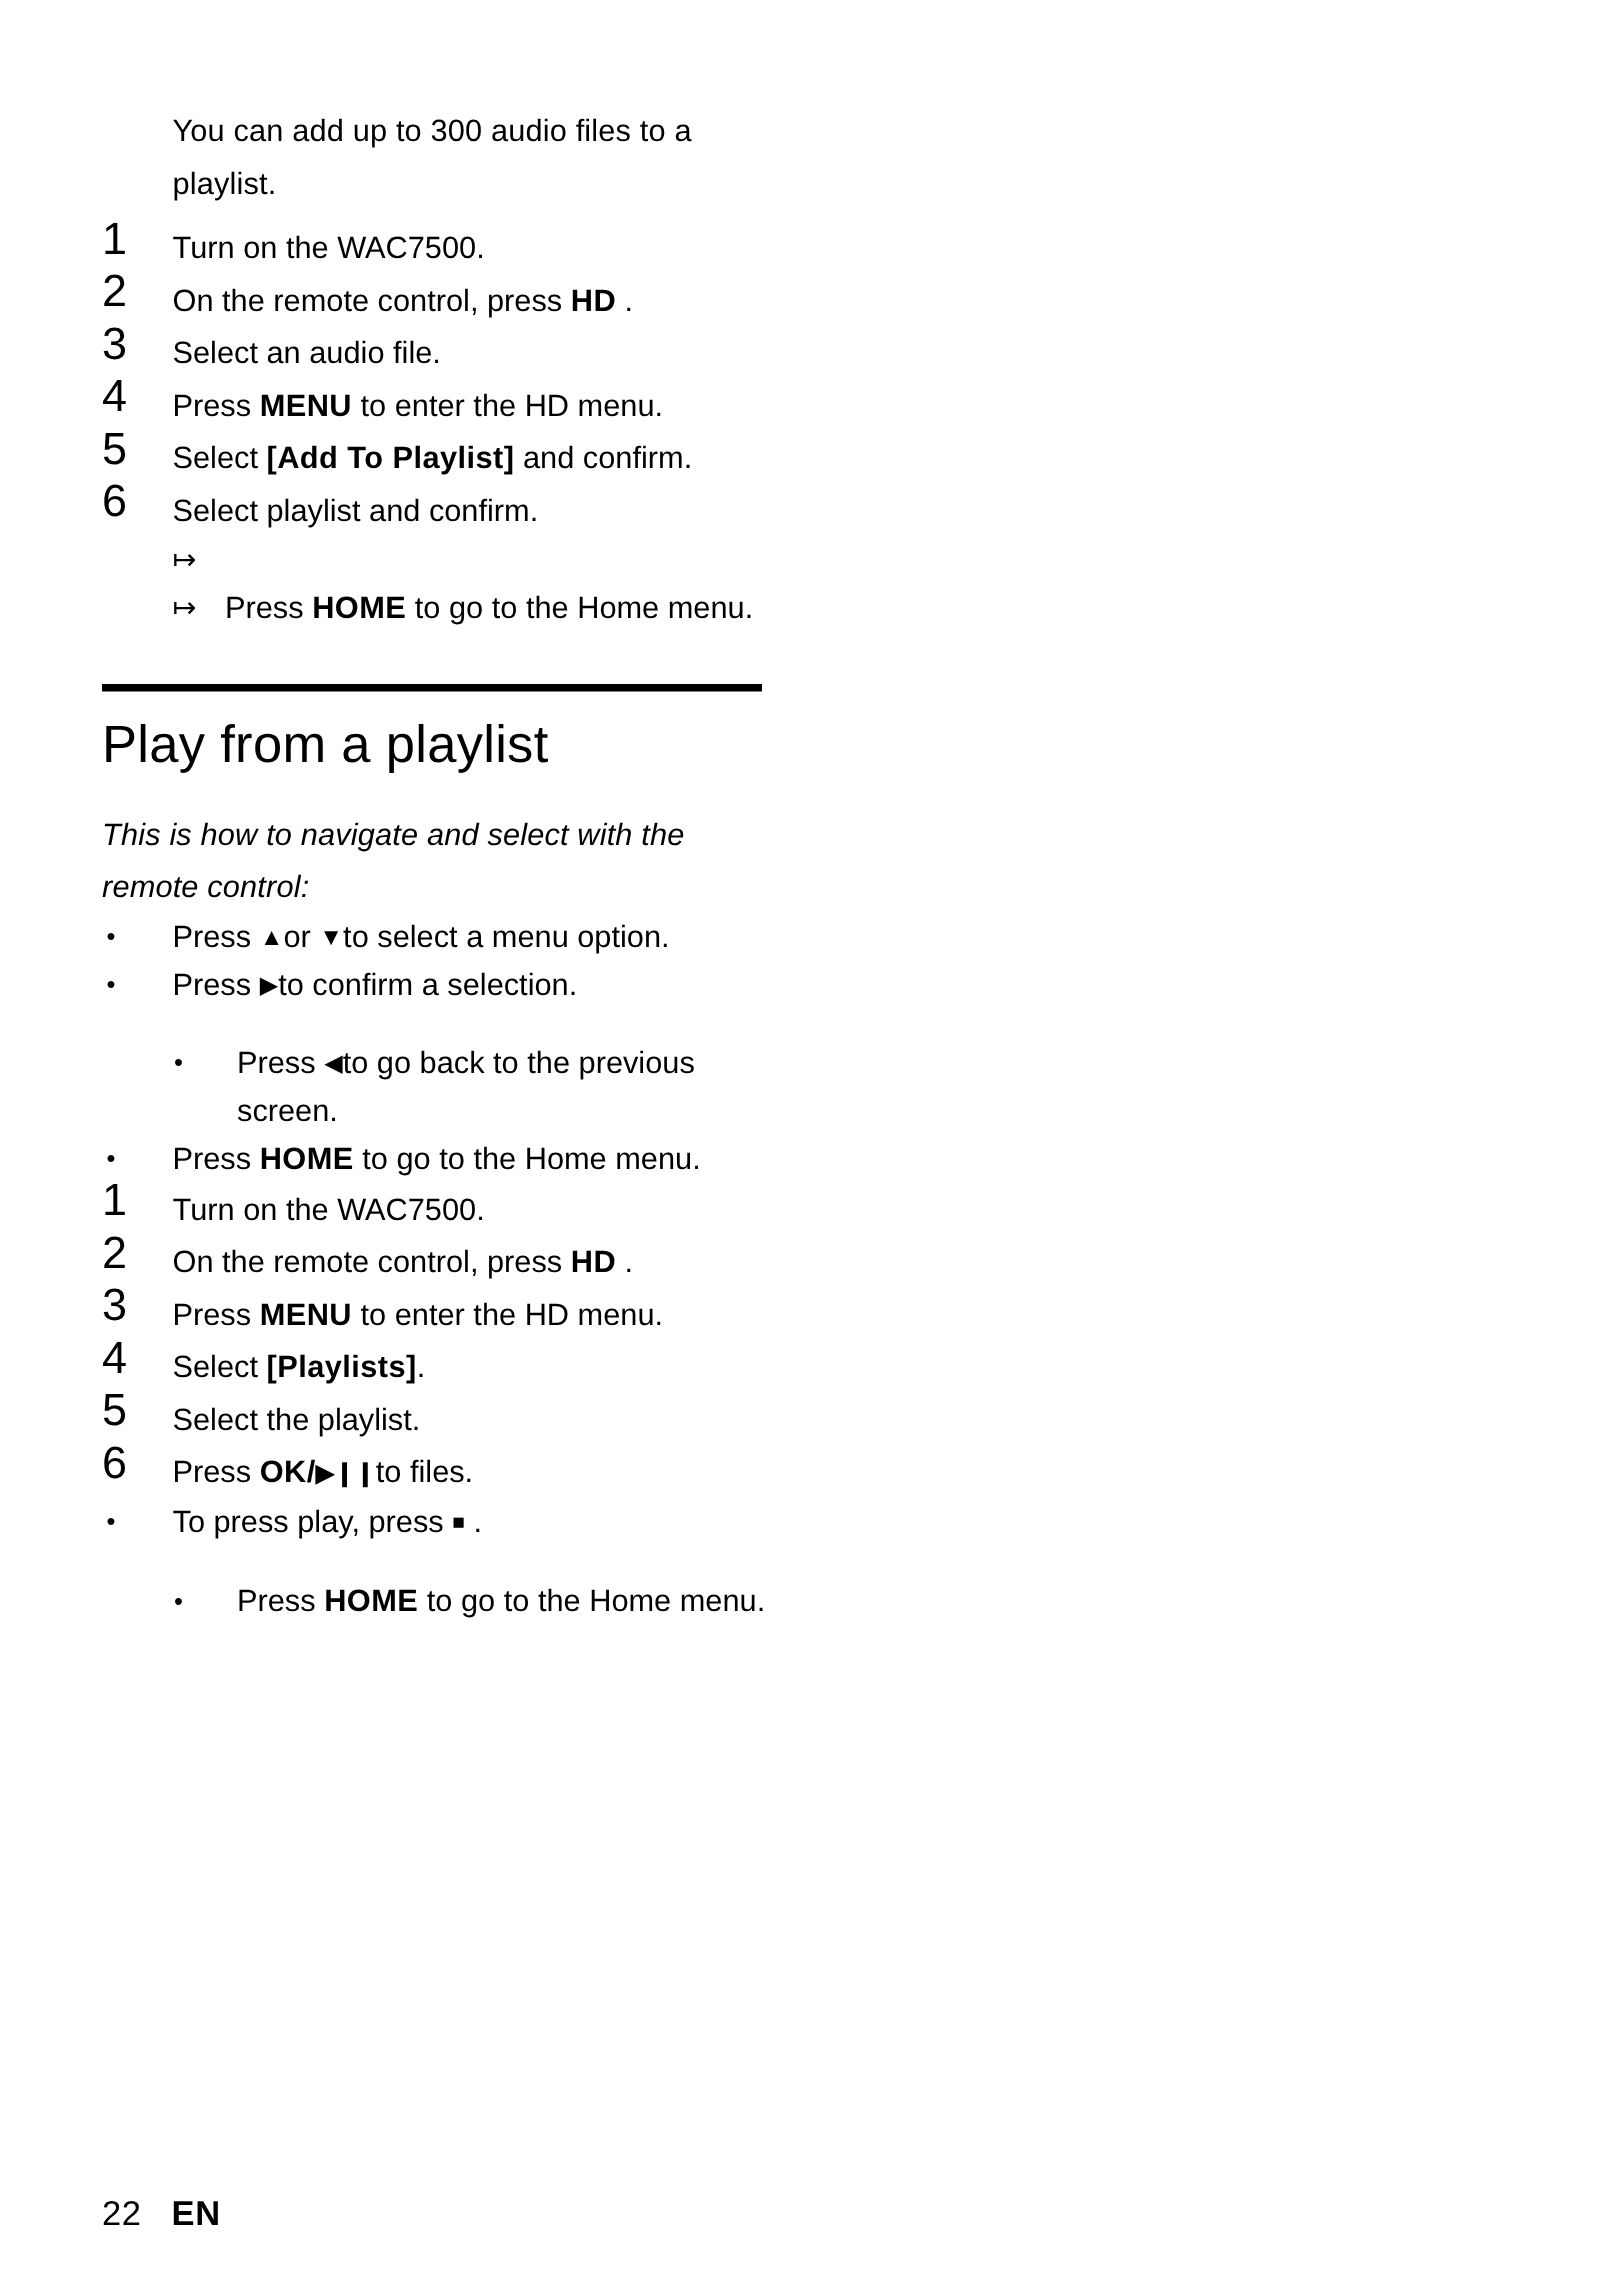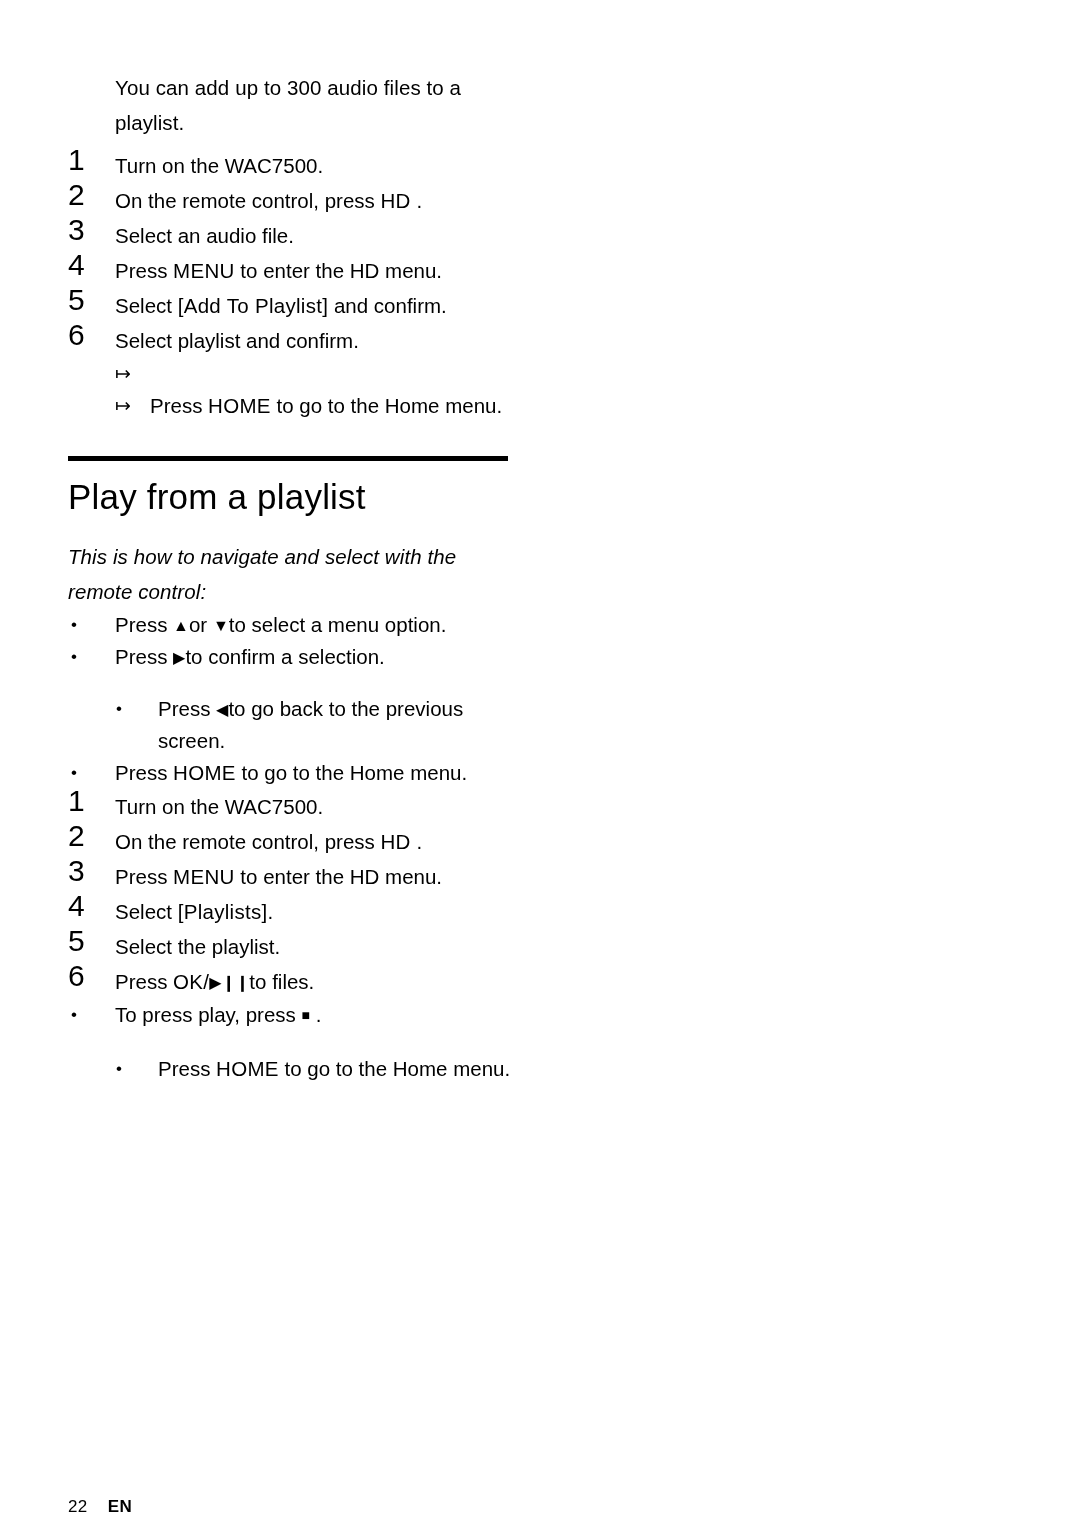--- a/index.html
+++ b/index.html
@@ -122,42 +122,42 @@
   }
   h1.heading {
     font-size: 35px;
     font-weight: 400;
     line-height: 44px;
     margin: 0 0 0 0;
     letter-spacing: 0.2px;
   }
 
   b, .bold {
-    font-weight: 400;
+    font-weight: 700;
     letter-spacing: 0.3px;
   }
 
   .sym {
     font-size: 16px;
     line-height: 20px;
     position: relative;
     top: -1px;
   }
   .sym-sq {
     font-size: 14px;
     position: relative;
     top: -2px;
   }
 
   
   .footer {
     position: absolute;
     left: 68px;
-    top: 1497px;
-    font-size: 17px;
+    top: 1462px;
+    font-size: 23px;
     letter-spacing: 0.4px;
   }
   .footer .pg { margin-right: 20px; }
   .footer .lang { font-weight: 700; }
 
   .gap-a { height: 20px; }
   .gap-b { height: 8px; }
 </style>
 </head>
 <body>

